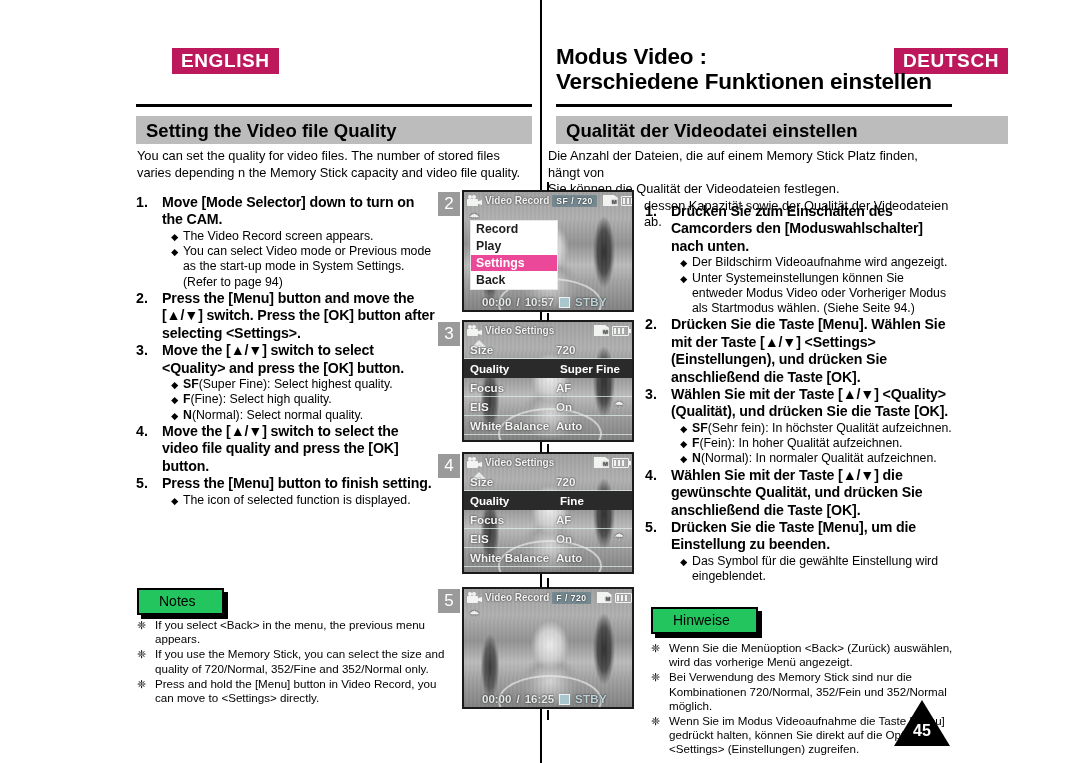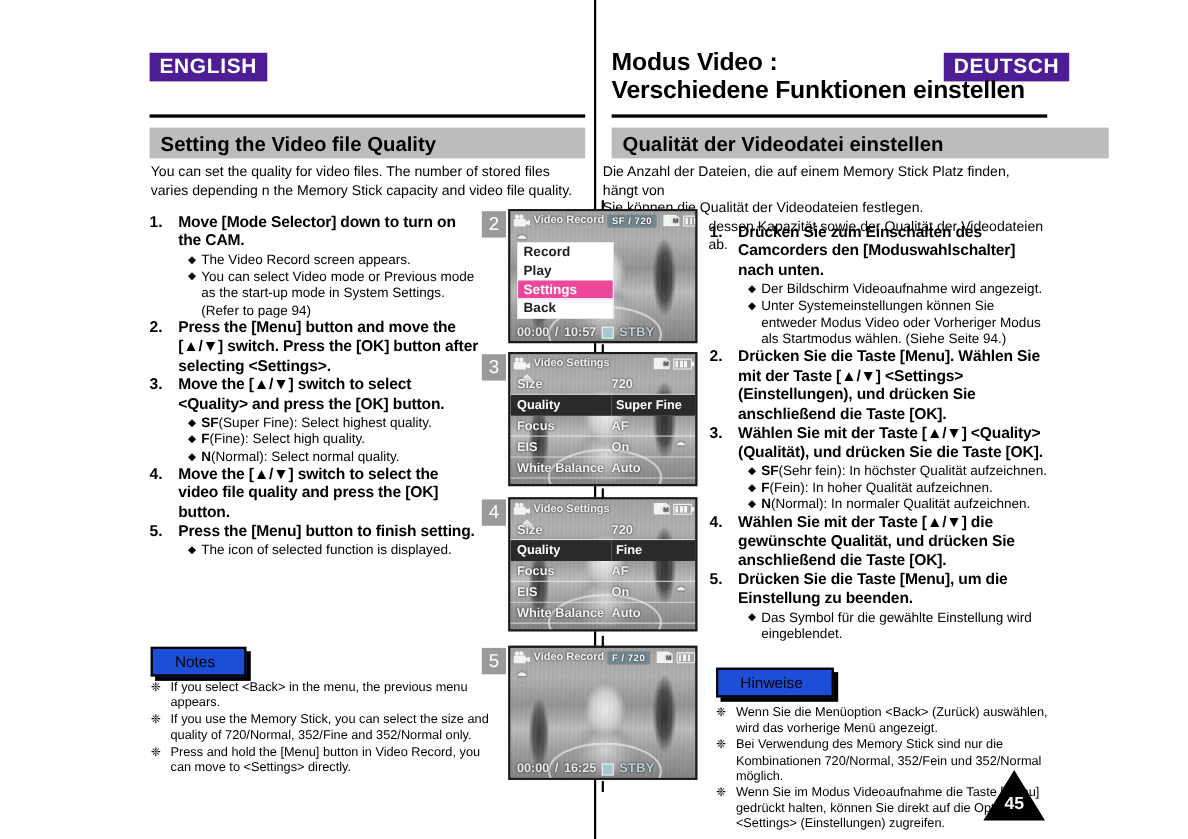--- a/index.html
+++ b/index.html
@@ -15,24 +15,25 @@
 
   
   .divider {
     position: absolute; left: 540px; top: 0; width: 2px; height: 763px;
     background: #000;
   }
 
   
   .lang-tag {
     position: absolute;
-    background: #4c1d95; color: #fff;
+    background: #be185d; color: #fff;
     font-weight: bold; font-size: 19px; letter-spacing: .6px;
     padding: 3px 9px 4px 9px;
     line-height: 1;
+    margin-left: 36px;
   }
   #lang-en { left: 136px; top: 48px; }
   #lang-de { left: 858px; top: 48px; }
 
   
   .chapter-title {
     position: absolute;
     font-weight: bold; font-size: 22.5px; line-height: 25px;
     letter-spacing: -0.2px;
   }
@@ -86,21 +87,21 @@
     padding-left: 9px;
   }
   .bullet .dia { flex: 0 0 12px; font-size: 9.5px; line-height: 15.3px; }
   .bullet .btxt { flex: 1 1 auto; }
   .bullet .btxt b { font-weight: bold; }
 
   
   .notes-box {
     position: absolute;
     border: 2px solid #000;
-    background: #1d4ed8;
+    background: #22c55e;
     font-size: 14px; line-height: 18px;
     padding: 2px 26px 3px 20px;
     box-shadow: 4px 4px 0 #000;
   }
   #notes-en { left: 137px; top: 588px; }
   #notes-de { left: 651px; top: 607px; }
 
   .notes-list { position: absolute; }
   #noteslist-en { left: 137px; top: 618px; width: 320px; }
   #noteslist-de { left: 651px; top: 641px; width: 320px; }
@@ -217,21 +218,21 @@
 
   .hand-icon {
     position:absolute; left:5px; top:20px; width:12px; height:13px;
     color:#eef1ee; font-size:12px; line-height:13px;
     text-shadow:0 0 2px rgba(0,0,0,.9);
   }
 
   
   .lcd-bottom {
     position:absolute; left:0; bottom:2px; width:100%;
-    display:flex; align-items:center; gap:5px; padding-left:6px;
+    display:flex; align-items:center; gap:5px; padding-left:18px;
     color:#e8ece9; font-size:11.5px; font-weight:bold;
     text-shadow: 0 0 2px rgba(0,0,0,.9);
   }
   .stby-sq { width:11px;height:11px;background:#a9c6cd;border:1px solid #e9f2f4; }
   .stby-txt { color:#bcd3d8; letter-spacing:.3px; }
 
   
   .popup {
     position: absolute; left: 6px; top: 28px; width: 88px;
     background:#fff; border:1px solid #e8e8e8;

